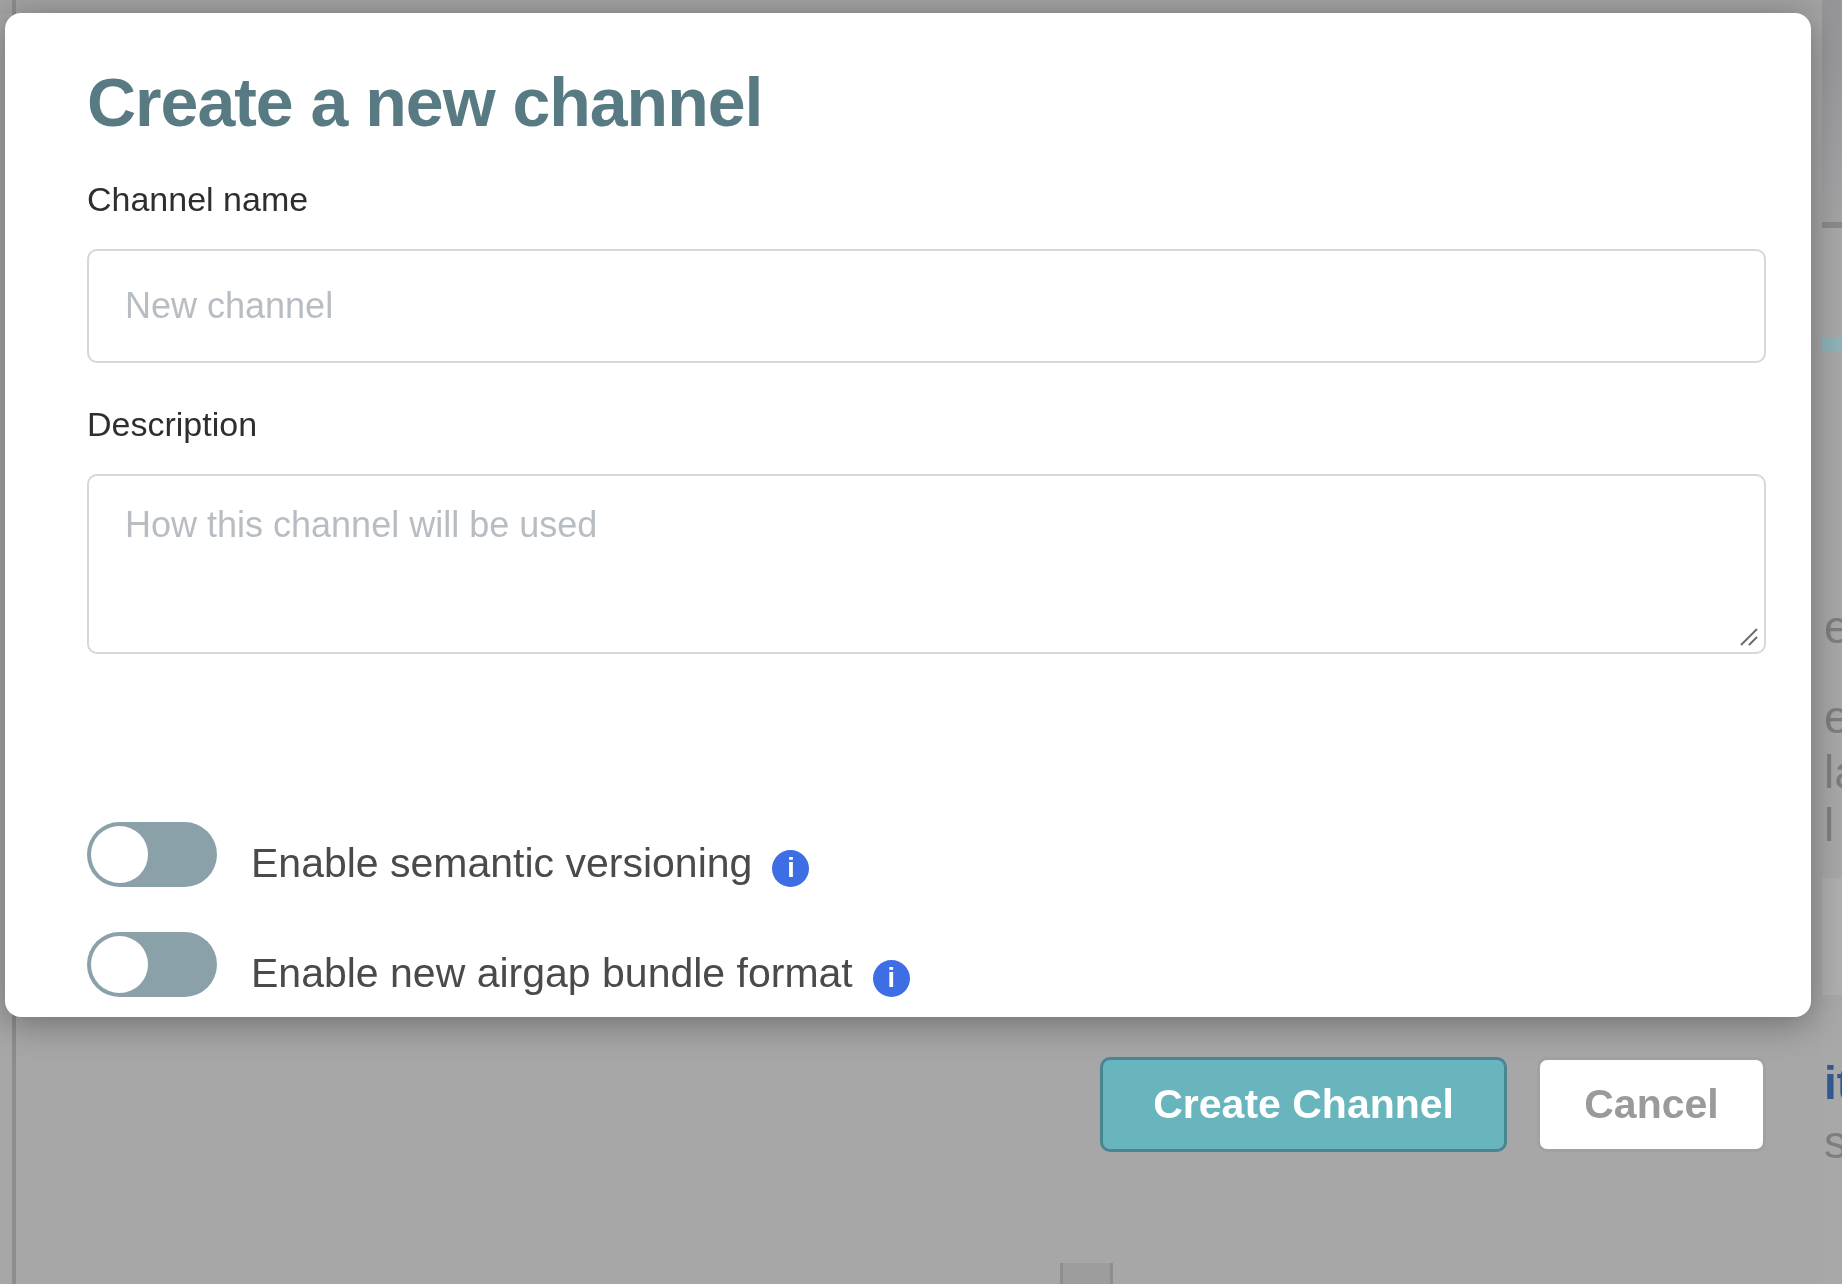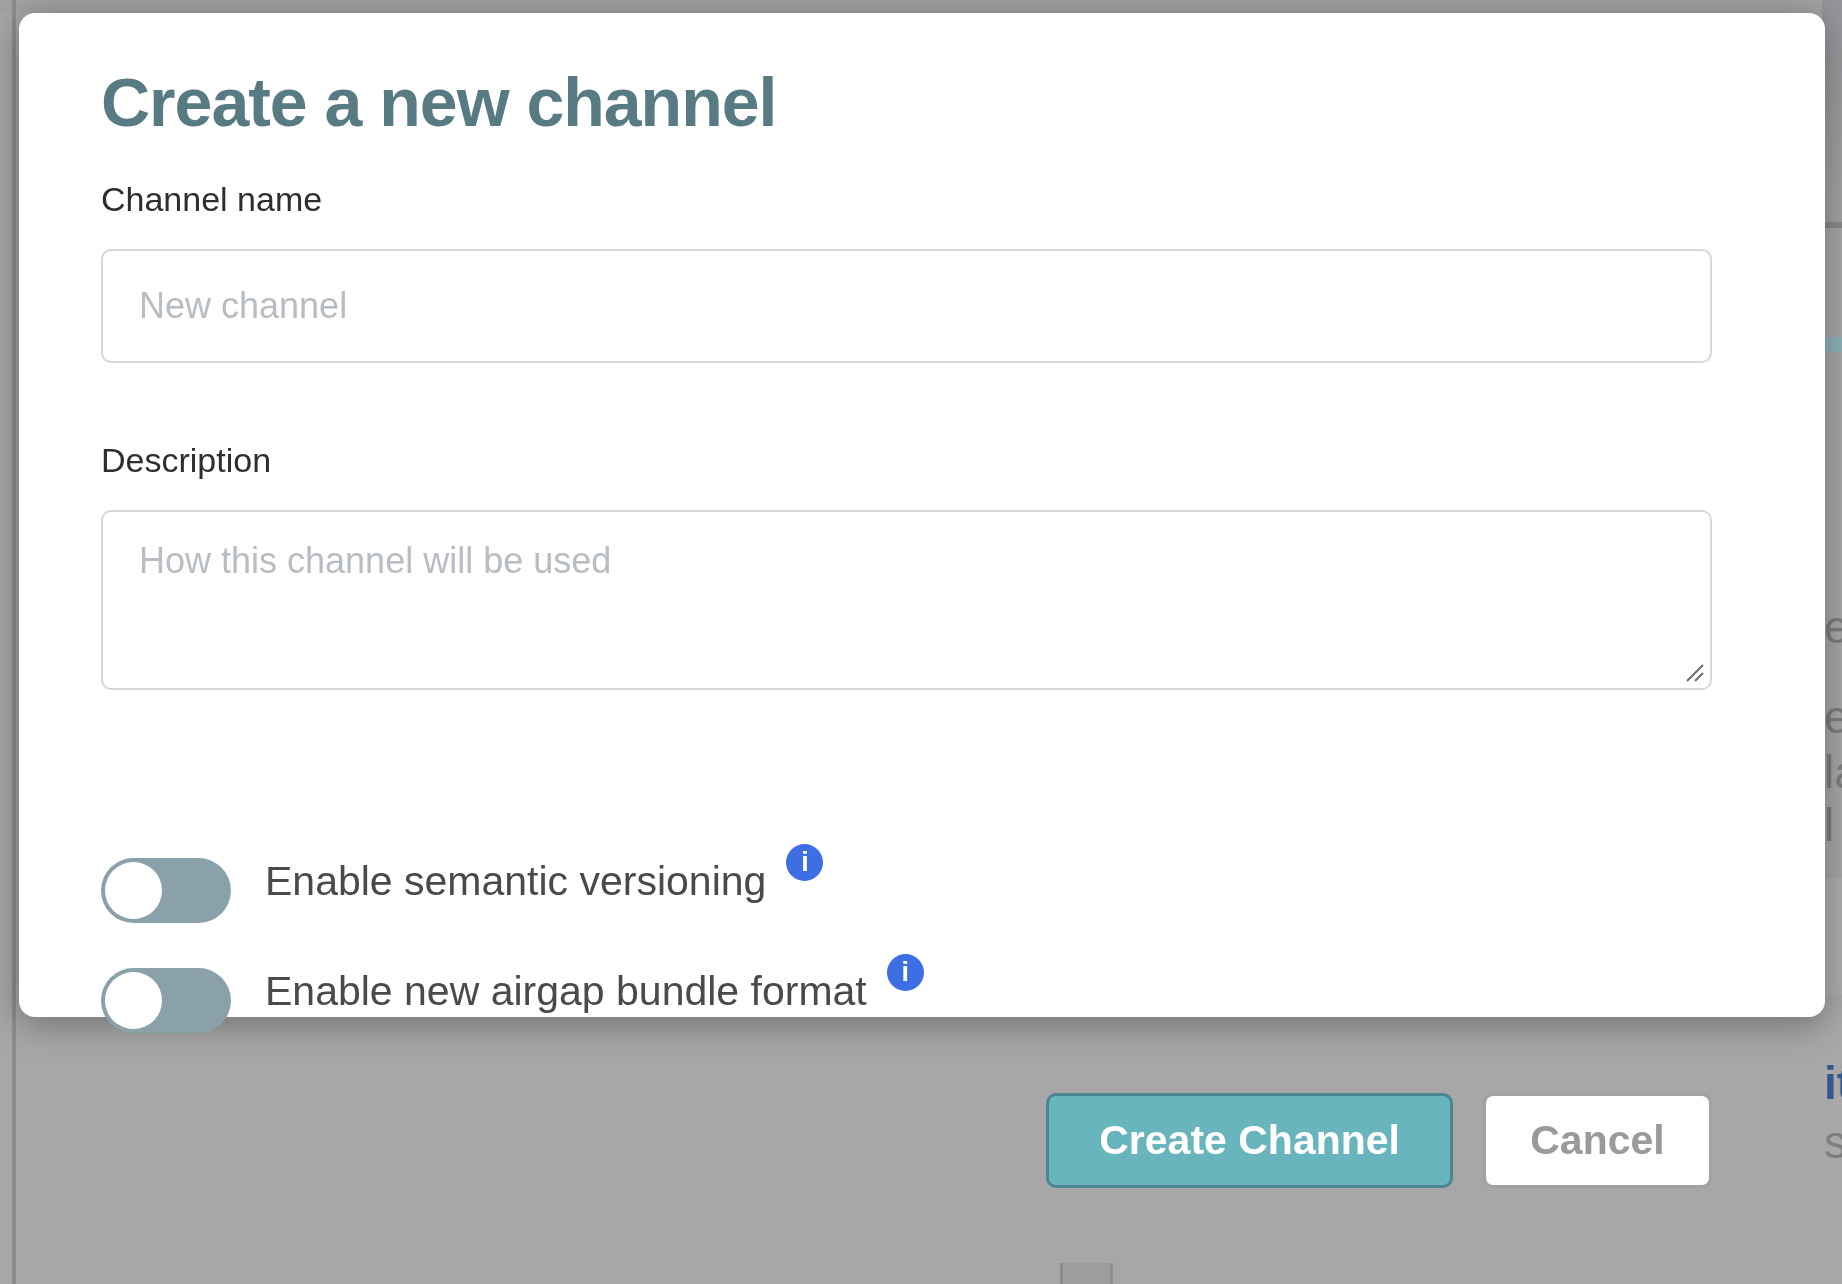--- a/index.html
+++ b/index.html
@@ -25,51 +25,51 @@
   .bd-frag.f1 { top: 690px; }
   .bd-frag.f2 { top: 745px; }
   .bd-frag.f3 { top: 798px; }
   .bd-frag.f4 { top: 1056px; color: #33588e; font-weight: 700; }
   .bd-frag.f5 { top: 1115px; }
   .bd-bottom-cell { position: absolute; left: 1060px; top: 1263px; width: 53px; height: 21px;
     background: #9e9d9e; border-left: 3px solid #8f8e8f; border-right: 3px solid #8f8e8f; }
 
   
   .modal {
-    position: absolute; left: 19px; top: 13px; width: 1806px; height: 1004px;
+    position: absolute; left: 5px; top: 13px; width: 1806px; height: 1004px;
     background: #ffffff; border-radius: 16px;
     box-shadow: 0 6px 36px rgba(0,0,0,0.35);
-    padding: 55px 113px 0 82px;
+    padding: 55px 45px 0 82px;
   }
   .modal-title {
     font-size: 68px; font-weight: 700; letter-spacing: -1px;
     color: #587a83; line-height: 1.0; margin-bottom: 44px;
   }
   .field-label {
     display: block; font-size: 34px; font-weight: 400; color: #2e2e2e;
   }
   .name-input {
     display: block; width: 100%; height: 114px; margin-top: 30px;
     border: 2px solid #d5d8da; border-radius: 10px;
     padding: 0 36px; font-size: 36px; color: #333;
     font-family: "Liberation Sans", sans-serif; outline: none; background: #fff;
   }
   .name-input::placeholder, .desc-textarea::placeholder { color: #b7bdc2; opacity: 1; }
-  .desc-label { margin-top: 78px; }
+  .desc-label { margin-top: 42px; }
   .textarea-wrap { position: relative; margin-top: 30px; }
   .desc-textarea {
     display: block; width: 100%; height: 180px;
     border: 2px solid #d5d8da; border-radius: 10px;
     padding: 28px 36px; font-size: 36px; color: #333;
     font-family: "Liberation Sans", sans-serif; outline: none; resize: none; background: #fff;
   }
   .resize-handle { position: absolute; right: 7px; bottom: 7px; width: 22px; height: 22px; }
 
   .toggles { margin-top: 168px; }
-  .toggle-row { display: flex; align-items: flex-start; height: 65px; margin-bottom: 45px; }
+  .toggle-row { display: flex; align-items: flex-end; height: 65px; margin-bottom: 45px; }
   .toggle {
     position: relative; width: 130px; height: 65px; flex: 0 0 130px;
     background: #8ba1a9; border-radius: 33px; cursor: pointer; border: none;
   }
   .toggle .knob {
     position: absolute; left: 4px; top: 4px; width: 57px; height: 57px;
     background: #ffffff; border-radius: 50%;
   }
   .toggle-label { margin-left: 34px; font-size: 41px; color: #4a4a4a; }
   .info-icon {

